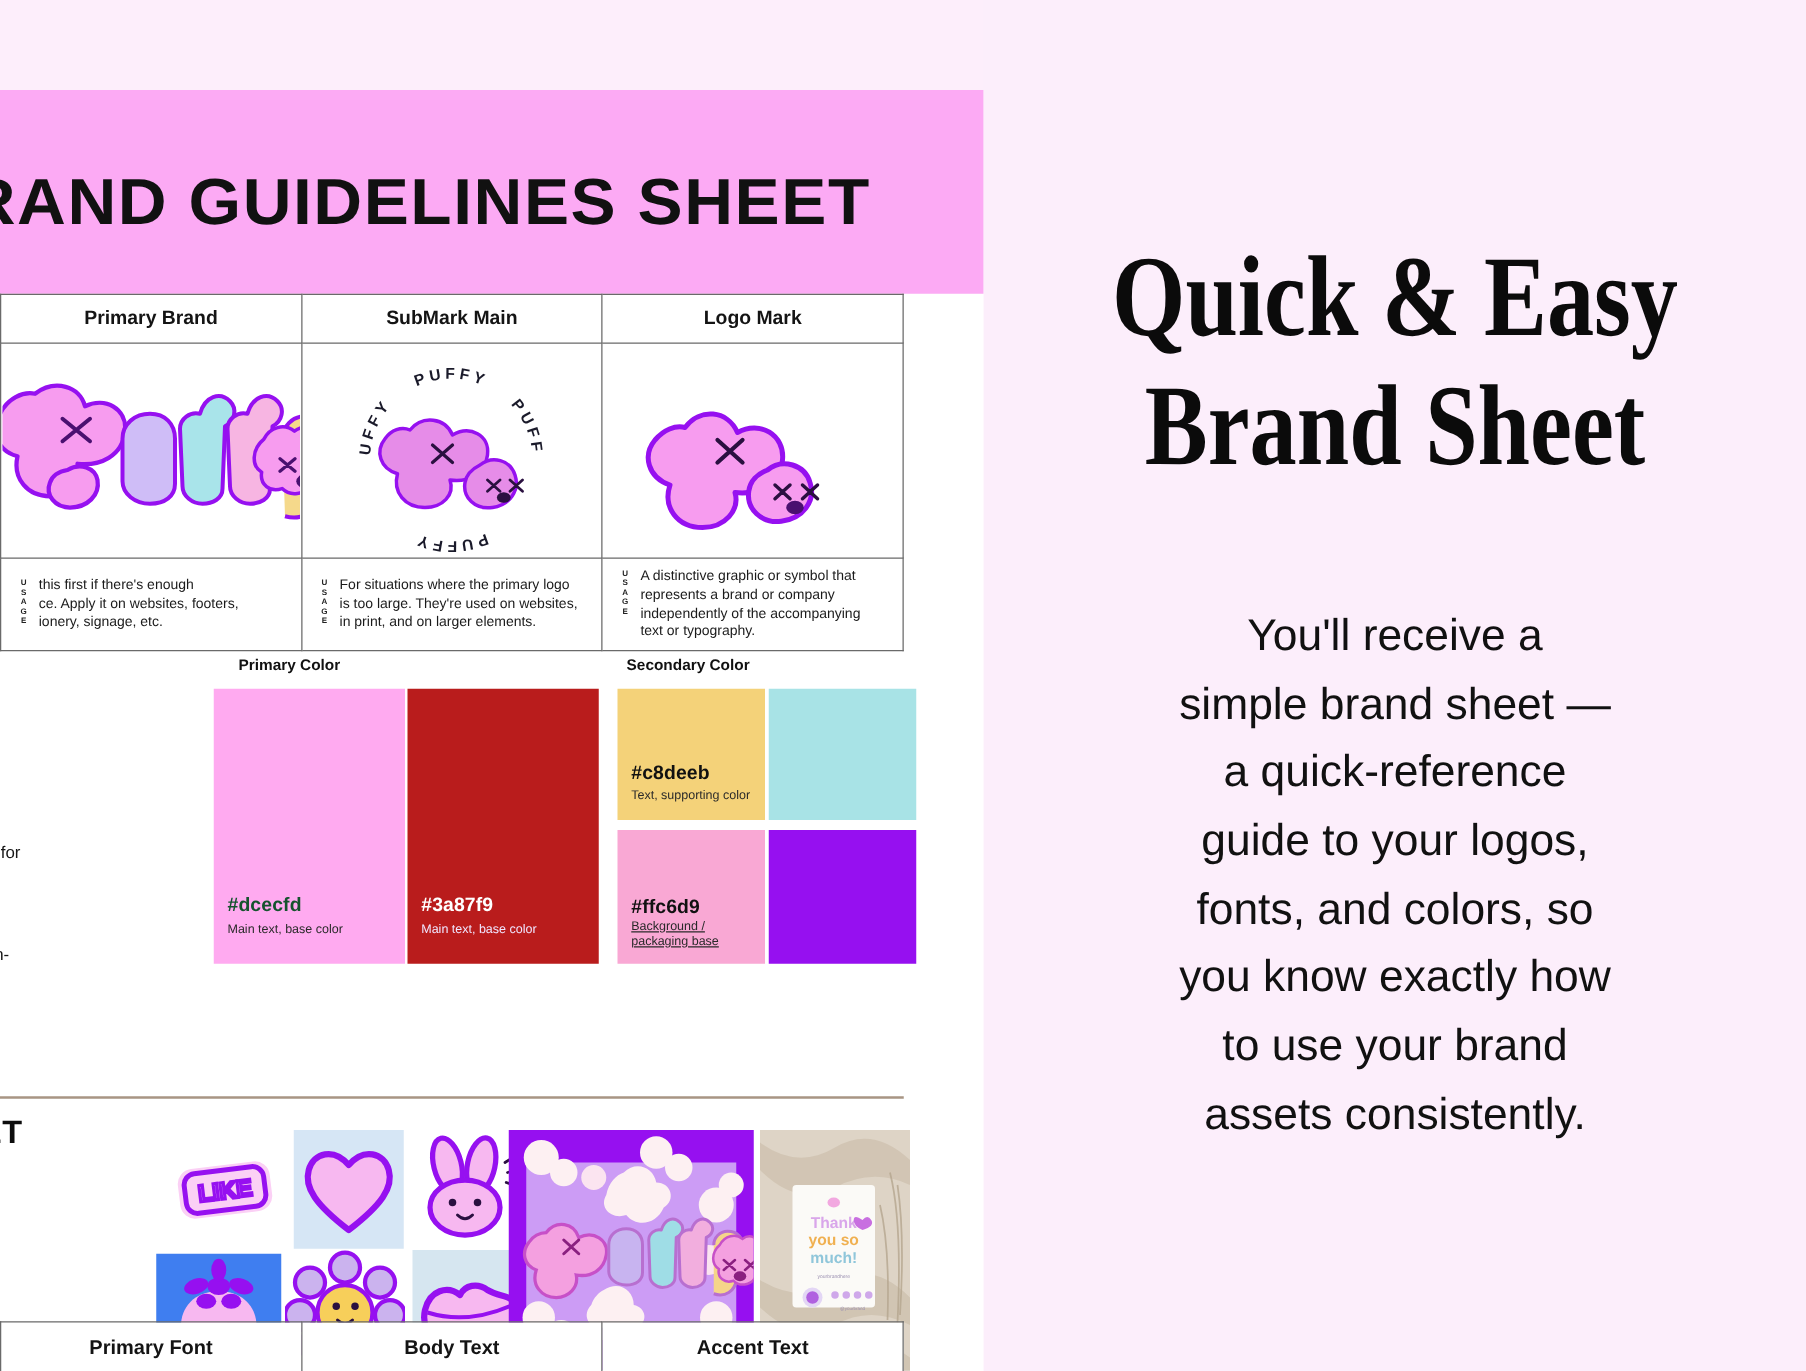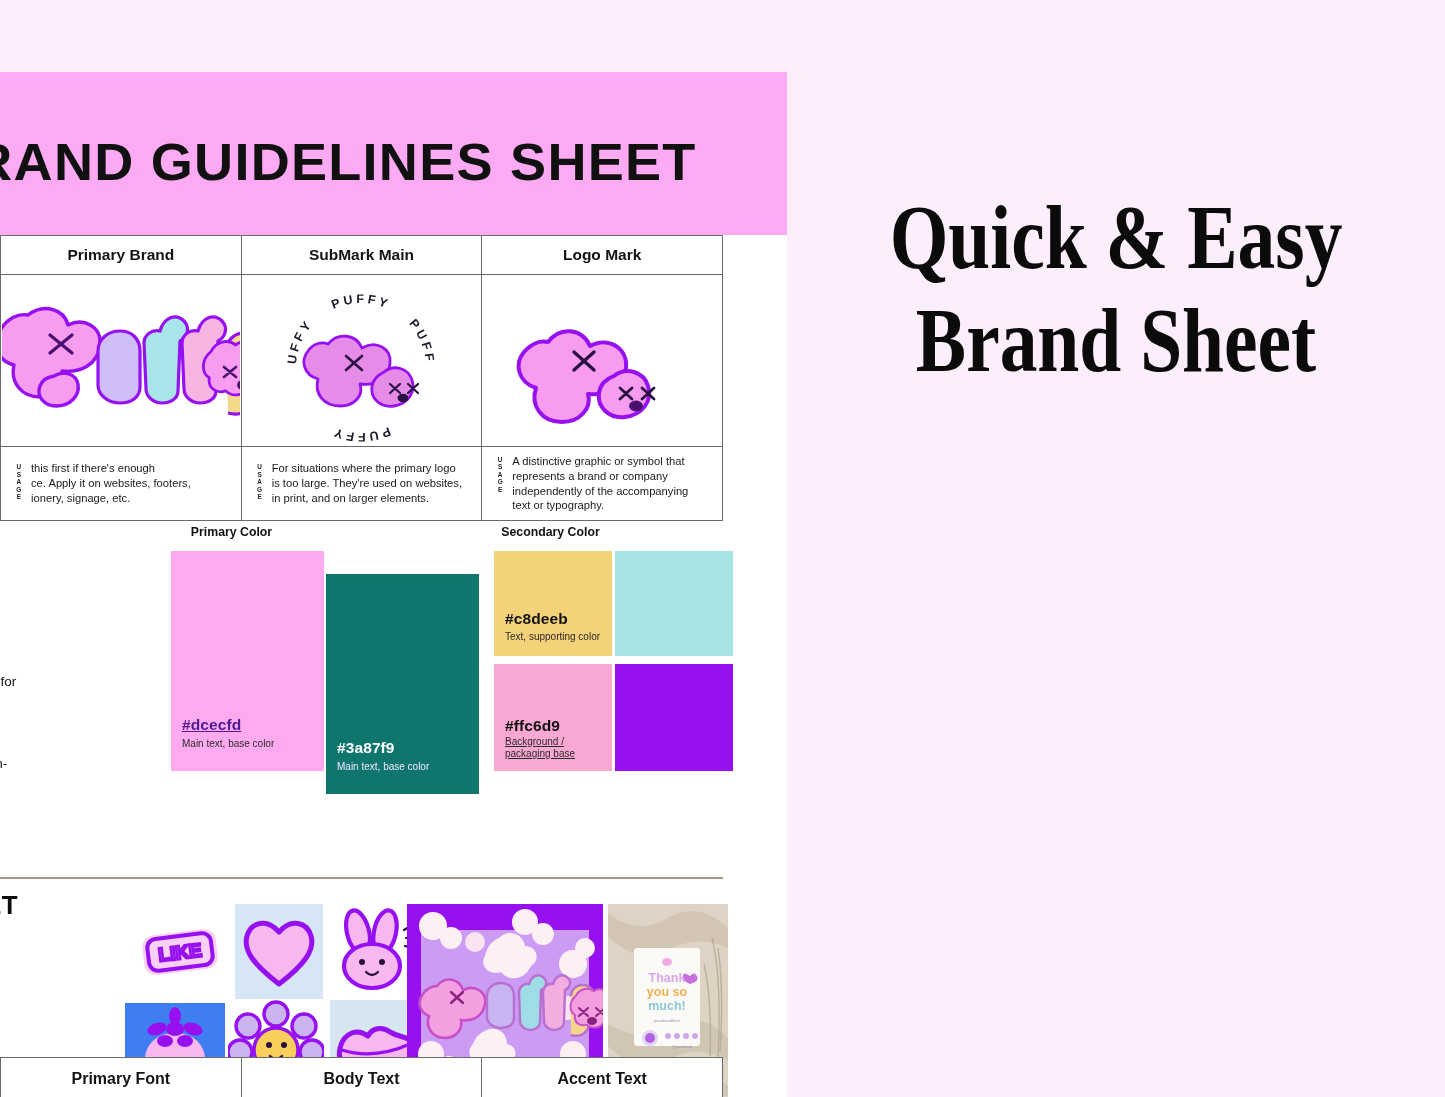--- a/index.html
+++ b/index.html
@@ -329,25 +329,25 @@
 gn
 
 
 our code is used on-
 nd for web design.</div>
 
     <div class="sub-label" style="left:209px; top:21px; width:275px;">Primary Color</div>
     <div class="sub-label" style="left:528px; top:21px; width:275px;">Secondary Color</div>
 
     <div class="swatch" id="sw0" style="left: 286px; top: 47px; width: 153px; height: 220px; background: rgb(255, 170, 240);">
-      <div class="hex" style="bottom: 37px; color: #4c1d95; text-decoration: underline;">#dcecfd</div>
+      <div class="hex" style="bottom: 37px; color: #14532d;">#dcecfd</div>
       <div class="note" style="bottom: 21px; color: rgb(42, 42, 42);">Main text, base color</div>
     </div>
 
-    <div class="swatch" id="sw1" style="left: 441px; top: 47px; width: 153px; height: 220px; background: #0f766e; margin-top: 23px;">
+    <div class="swatch" id="sw1" style="left: 441px; top: 47px; width: 153px; height: 220px; background: #b91c1c;">
       <div class="hex" style="bottom: 37px; color: rgb(255, 255, 255);">#3a87f9</div>
       <div class="note" style="bottom: 21px; color: rgb(240, 230, 255);">Main text, base color</div>
     </div>
 
     <div class="swatch" id="sw2" style="left: 609px; top: 47px; width: 118px; height: 105px; background: rgb(244, 210, 121);">
       <div class="hex" style="bottom: 28px; color: rgb(17, 17, 17); text-align: center;">#c8deeb</div>
       <div class="note" style="bottom: 13px; color: rgb(42, 42, 42);">Text, supporting color</div>
     </div>
 
     <div class="swatch" id="sw3" style="left: 730px; top: 47px; width: 118px; height: 105px; background: rgb(168, 227, 230);"></div>
@@ -530,13 +530,21 @@
       <th>Body Text</th>
       <th>Accent Text</th>
     </tr>
   </tbody>
     </table>
 </div>
 
 <div id="promo">
   <div id="promo-heading">Quick &amp; Easy
 Brand Sheet</div>
+  <div id="promo-body">You'll receive a
+simple brand sheet —
+a quick-reference
+guide to your logos,
+fonts, and colors, so
+you know exactly how
+to use your brand
+assets consistently.</div>
 </div>
 
 </body></html>

